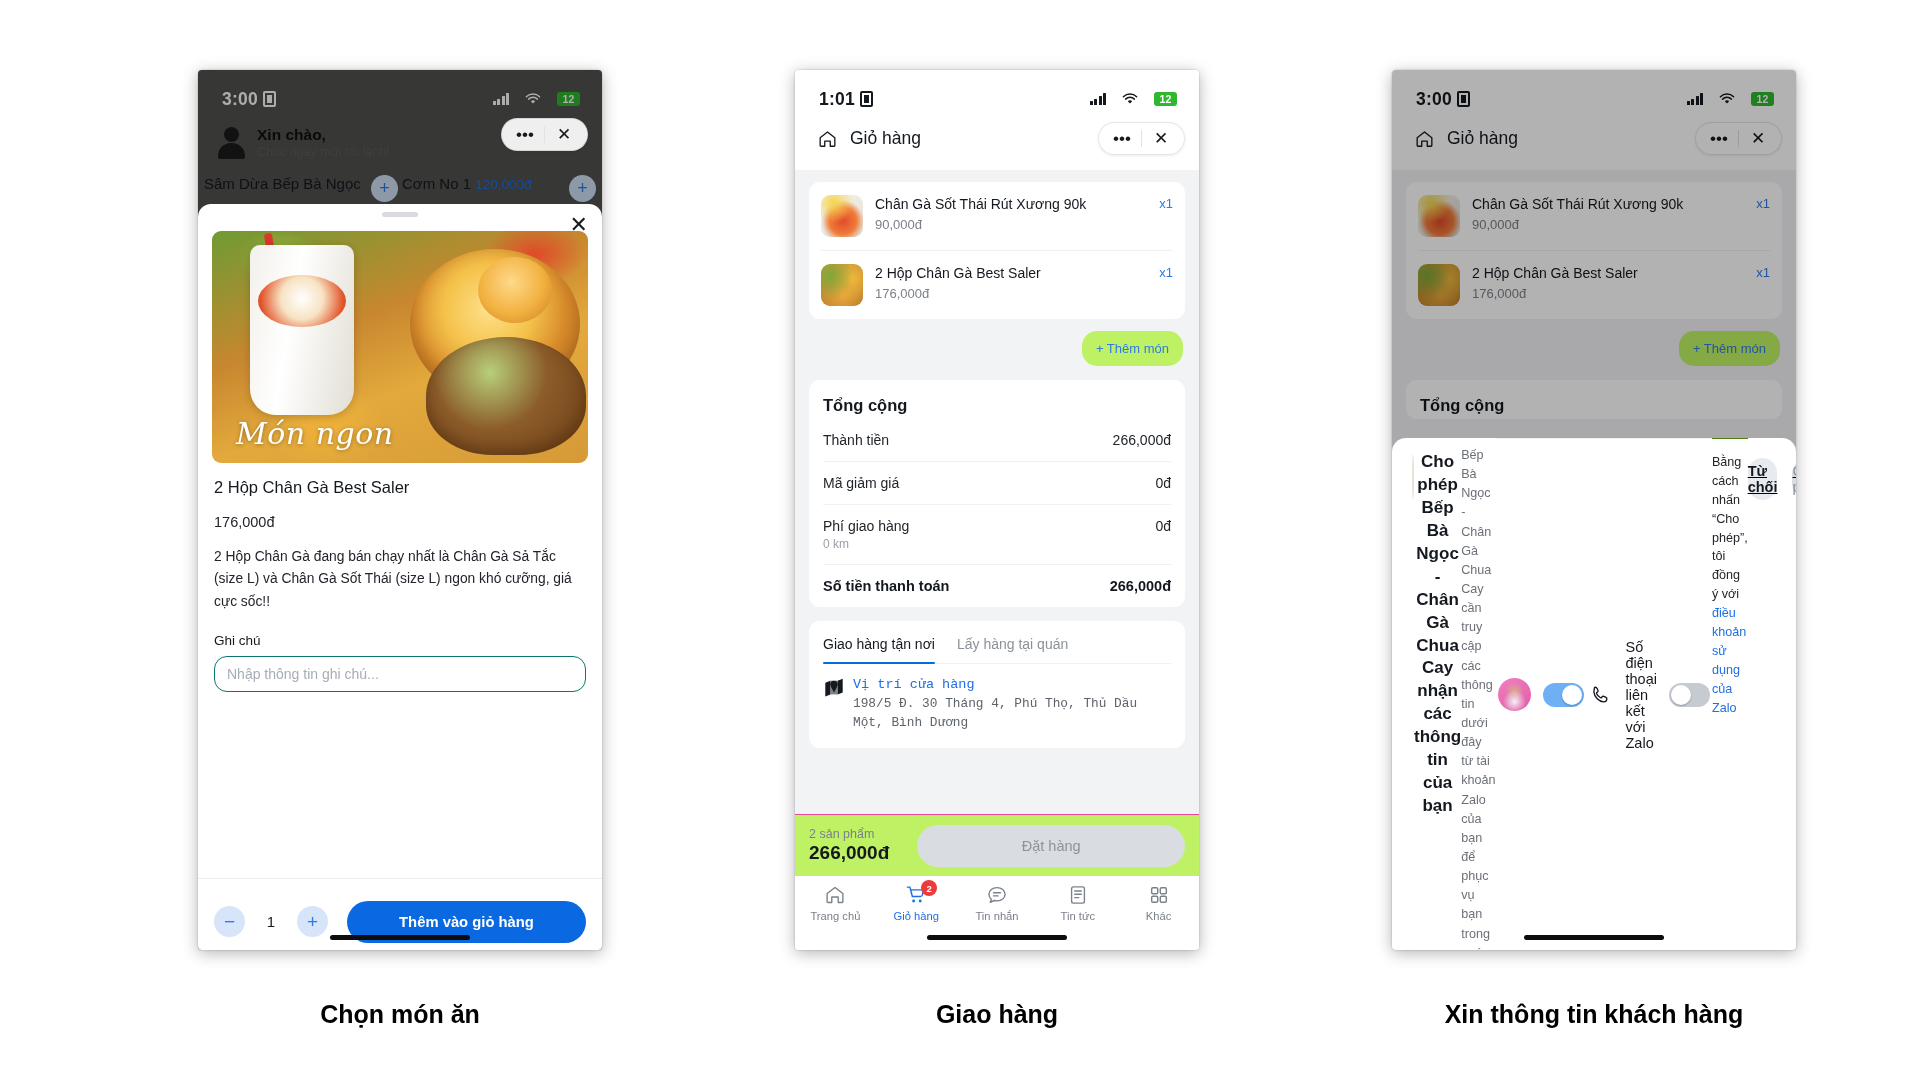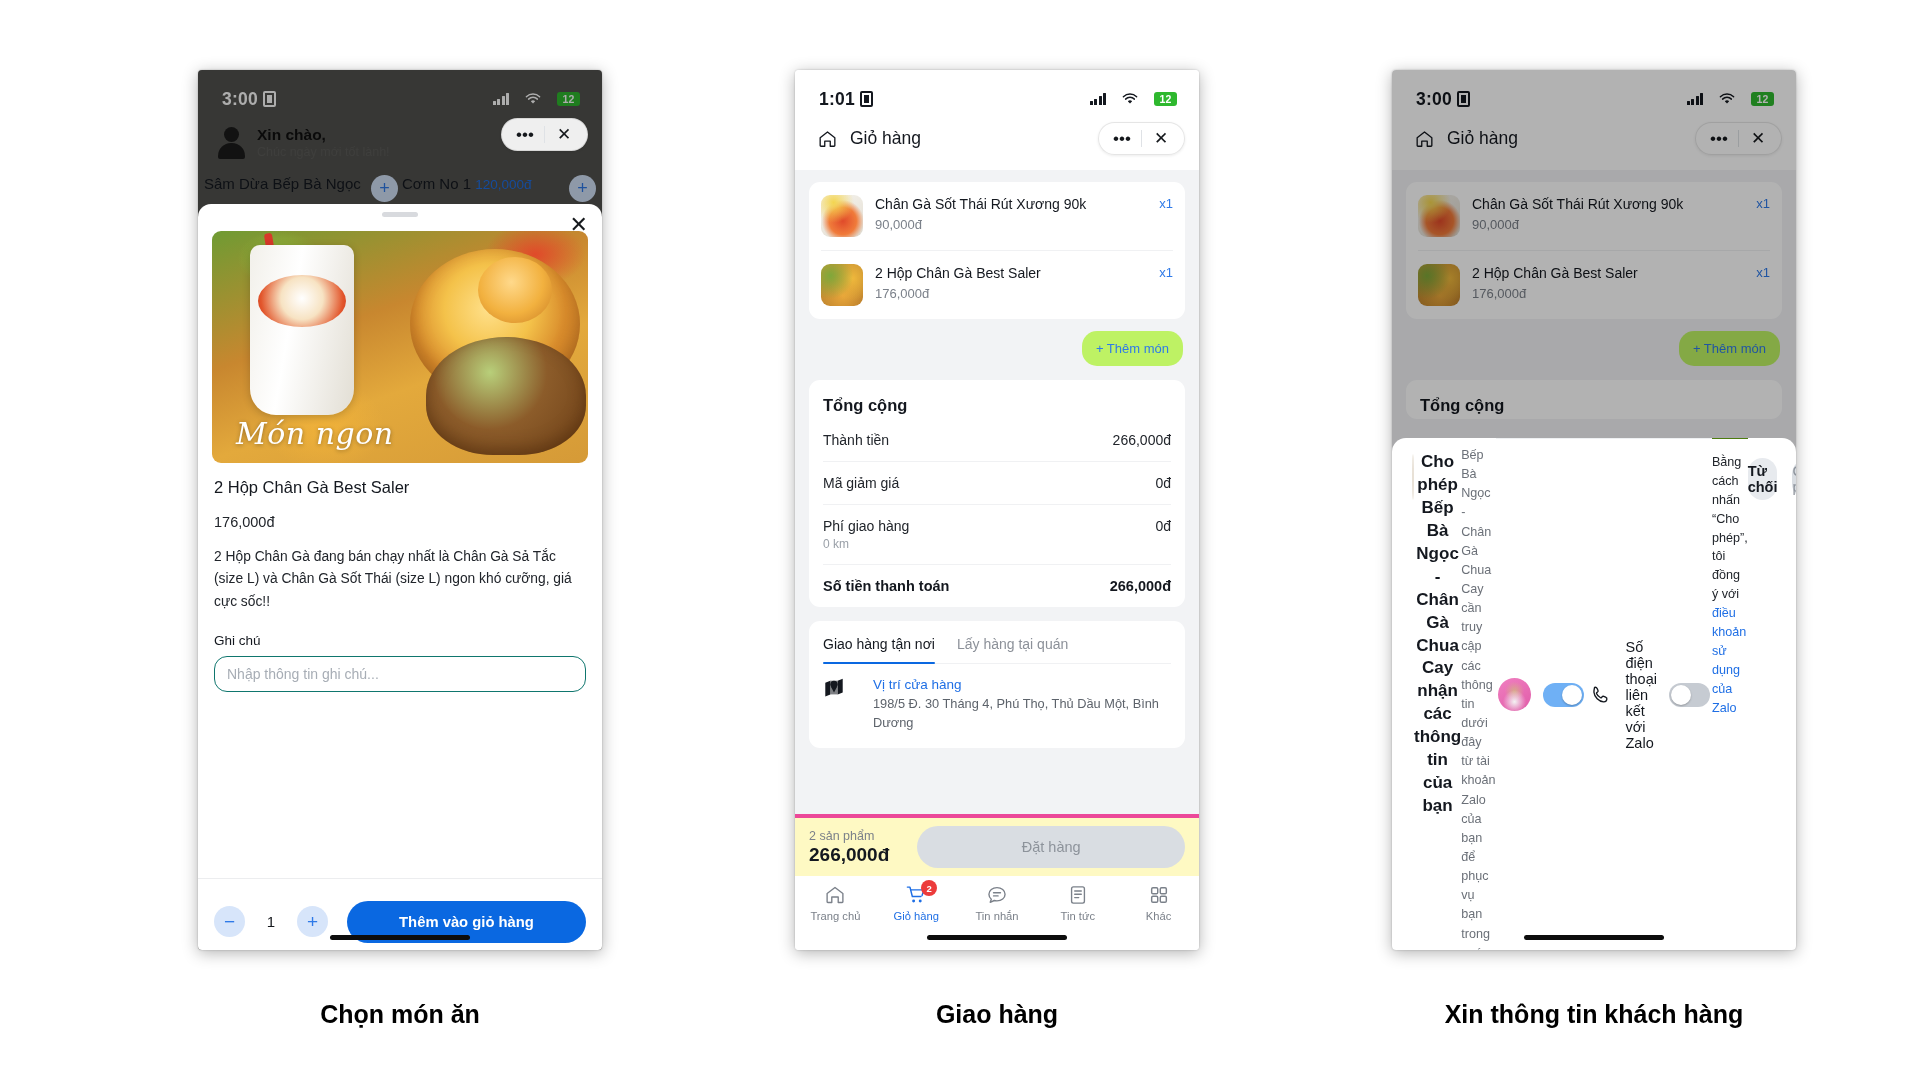--- a/index.html
+++ b/index.html
@@ -248,28 +248,28 @@
   .deliv {
     margin: 14px 14px 0; background: #fff; border-radius: 11px; padding: 0 14px;
   }
   .tabs { display: flex; gap: 22px; border-bottom: 1px solid #f0f1f3; }
   .tab { font-size: 14px; color: #8c9199; padding: 15px 0 11px; position: relative; }
   .tab.active { color: #14181f; }
   .tab.active::after {
     content: ""; position: absolute; left: 0; right: 0; bottom: -1px;
     height: 2.5px; background: #0a68e1; border-radius: 2px;
   }
-  .store-row { display: flex; gap: 28px; padding: 13px 0 16px; }
+  .store-row { display: flex; gap: 8px; padding: 13px 0 16px; font-family: Liberation Mono, monospace; }
   .map-icon { width: 22px; height: 22px; flex: none; }
   .store-link { font-size: 13.5px; color: #1f6fe5; }
   .store-addr { font-size: 12.8px; color: #5d636b; line-height: 1.45; margin-top: 3px; }
   .checkout-bar {
     position: absolute; left: 0; right: 0; bottom: 74px; height: 62px;
-    background: #fef9c3; display: flex; align-items: center; gap: 10px;
-    padding: 0 14px; border-top: 4px solid #ec4899; z-index: 5;
+    background: #bef264; display: flex; align-items: center; gap: 10px;
+    padding: 0 14px; border-top: 1px solid #ec4899; z-index: 5;
   }
   .cb-left { flex: none; }
   .cb-count { font-size: 12.5px; color: #7b818a; }
   .cb-total { font-size: 19px; font-weight: bold; color: #14181f; margin-top: 1px; }
   .cb-btn {
     flex: 1; height: 42px; border-radius: 21px; background: #d9dde2; color: #8d939b;
     display: flex; align-items: center; justify-content: center;
     font-size: 14.5px; margin-left: 18px;
   }
   .tabbar {
@@ -337,21 +337,21 @@
     position: absolute; top: 2px; width: 20px; height: 20px; border-radius: 50%;
     background: #fff; box-shadow: 0 1px 2px rgba(0,0,0,.25);
   }
   .toggle.on .knob { right: 2px; }
   .toggle.off .knob { left: 2px; }
   .perm-legal {
     font-size: 12.6px; color: #21252b; line-height: 1.5;
     padding-top: 14px; border-top: 1px solid #4d7c0f;
   }
   .perm-legal a { color: #1f6fe5; text-decoration: none; }
-  .perm-actions { display: flex; gap: 15px; margin-top: 20px; }
+  .perm-actions { display: flex; gap: 15px; margin-top: 20px; text-decoration: underline; }
   .perm-btn {
     flex: 1; height: 42px; border-radius: 21px; display: flex;
     align-items: center; justify-content: center; font-size: 14.5px;
   }
   .btn-deny { background: #e7eaee; color: #14181f; font-weight: bold; }
   .btn-allow { background: #d9dde2; color: #8d939b; }
 
   
   .caption {
     position: absolute; top: 1000px; width: 404px; text-align: center;

